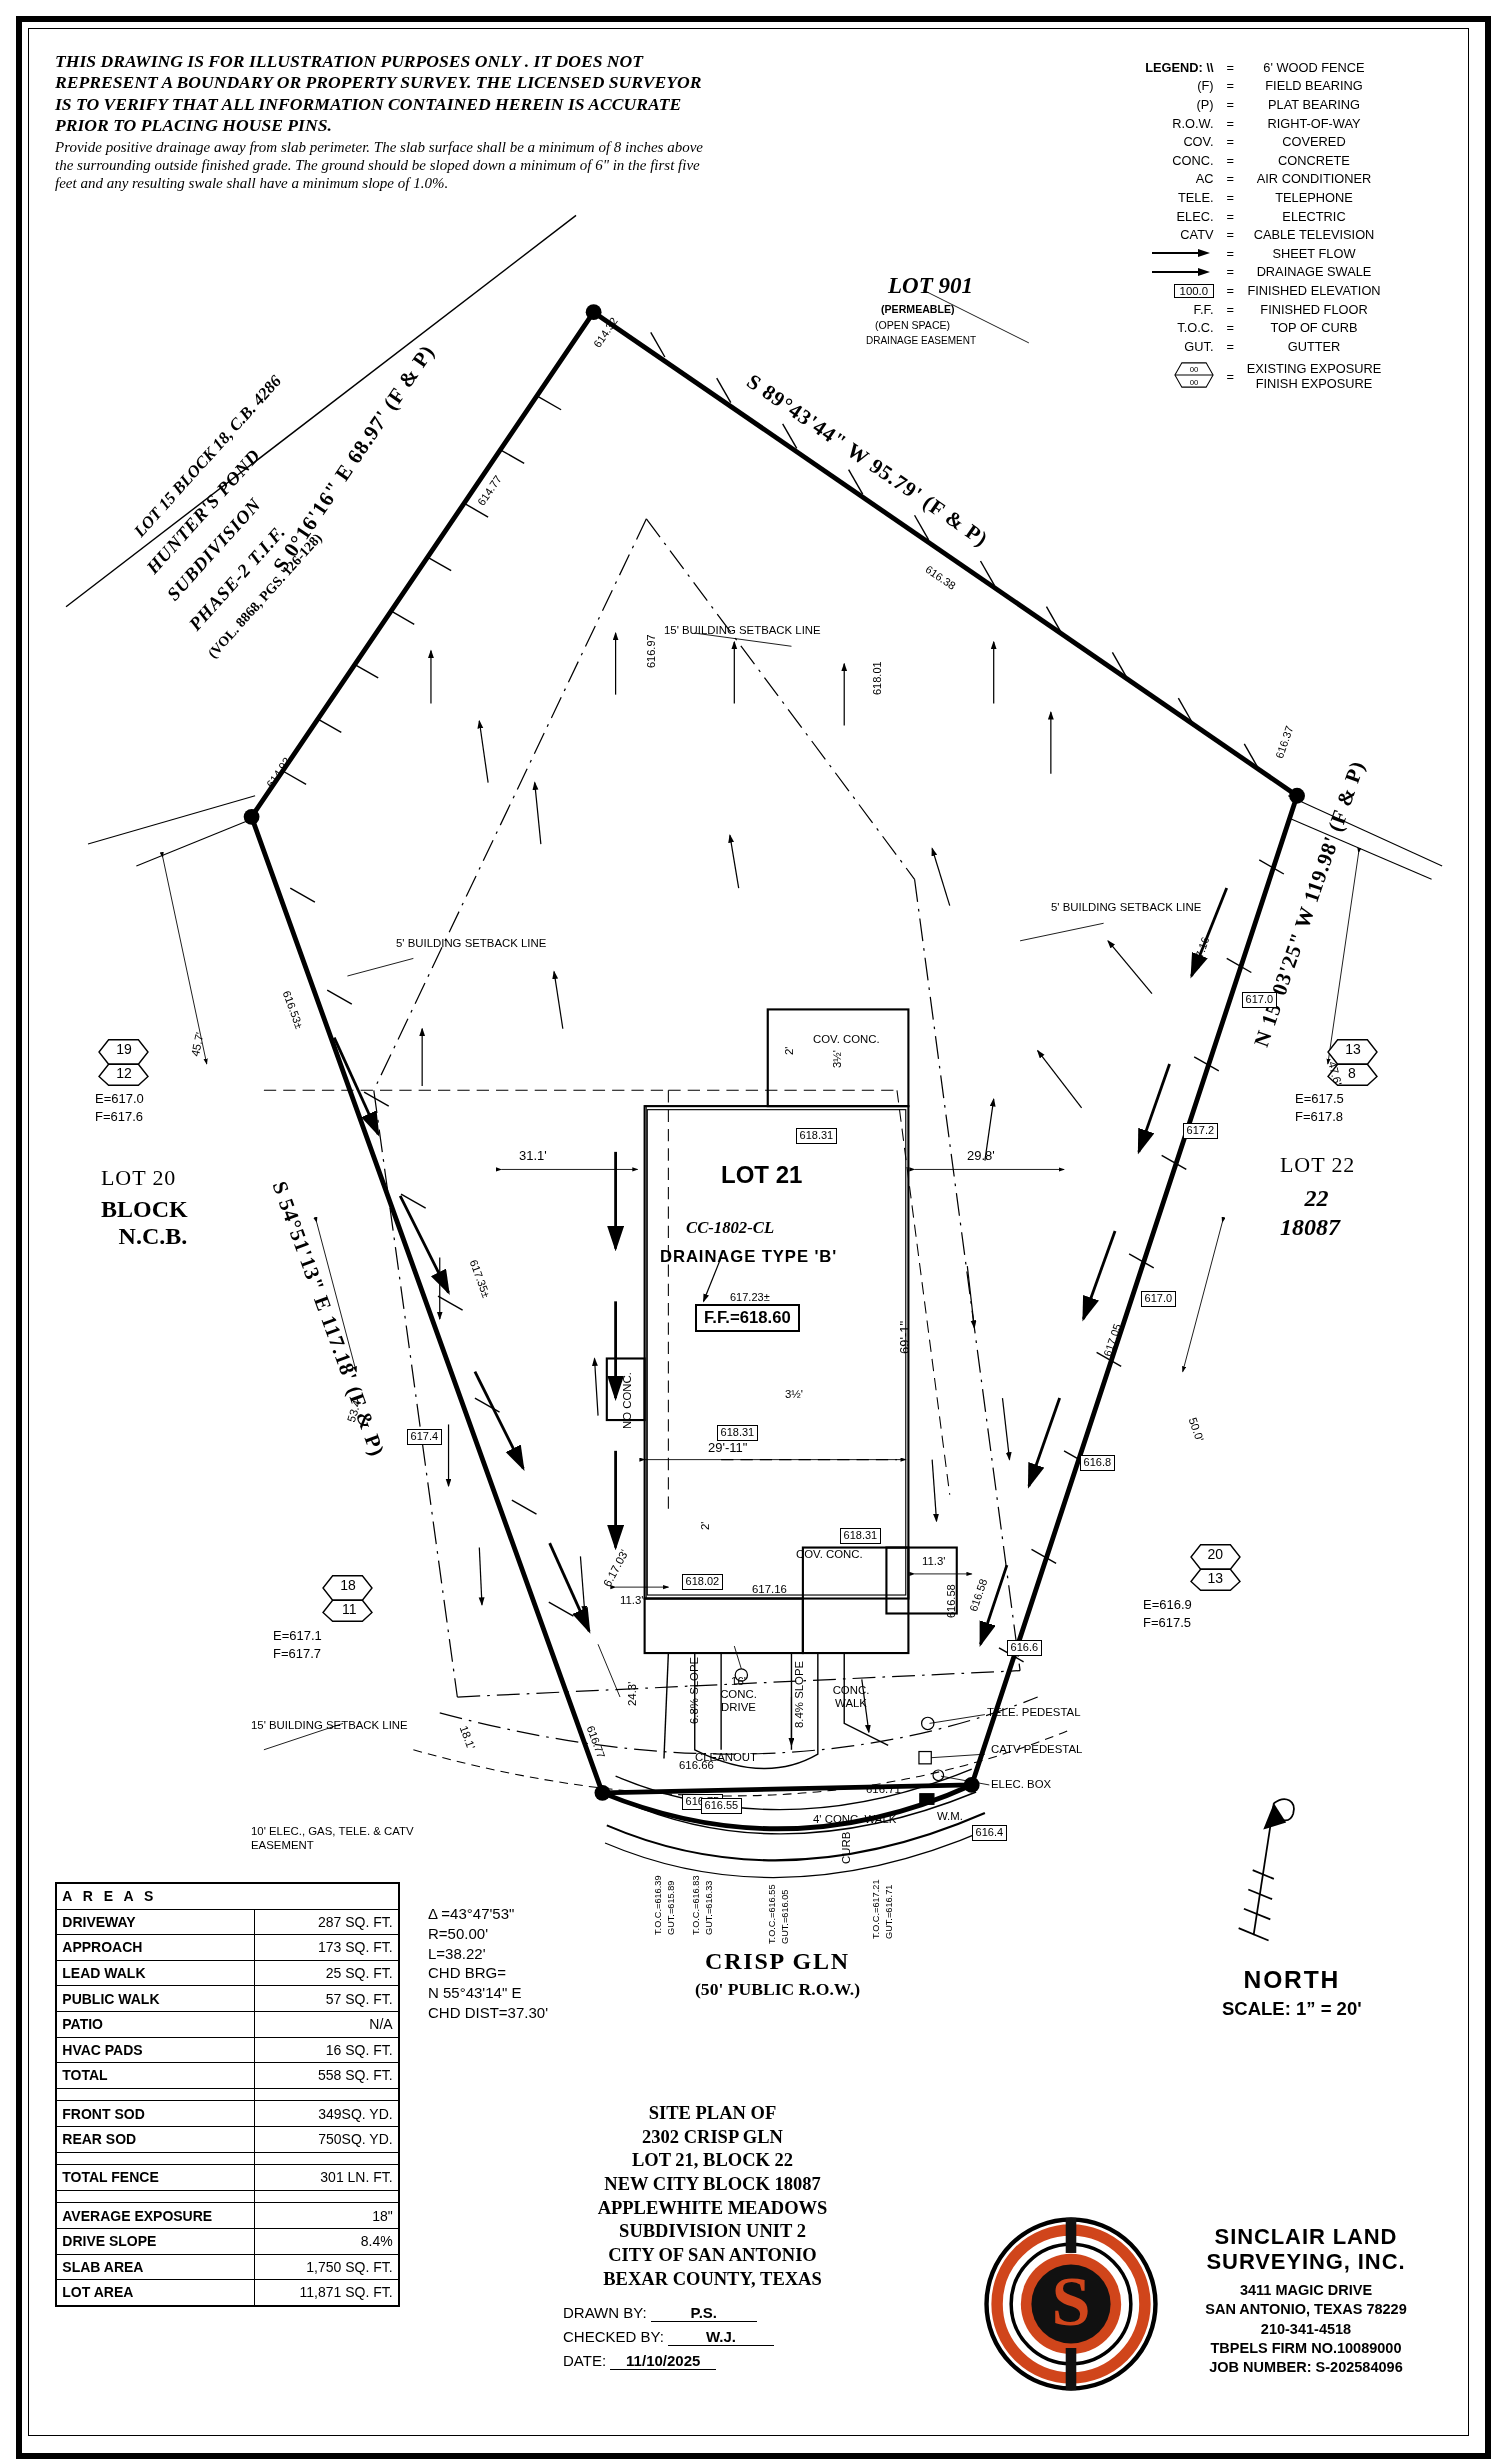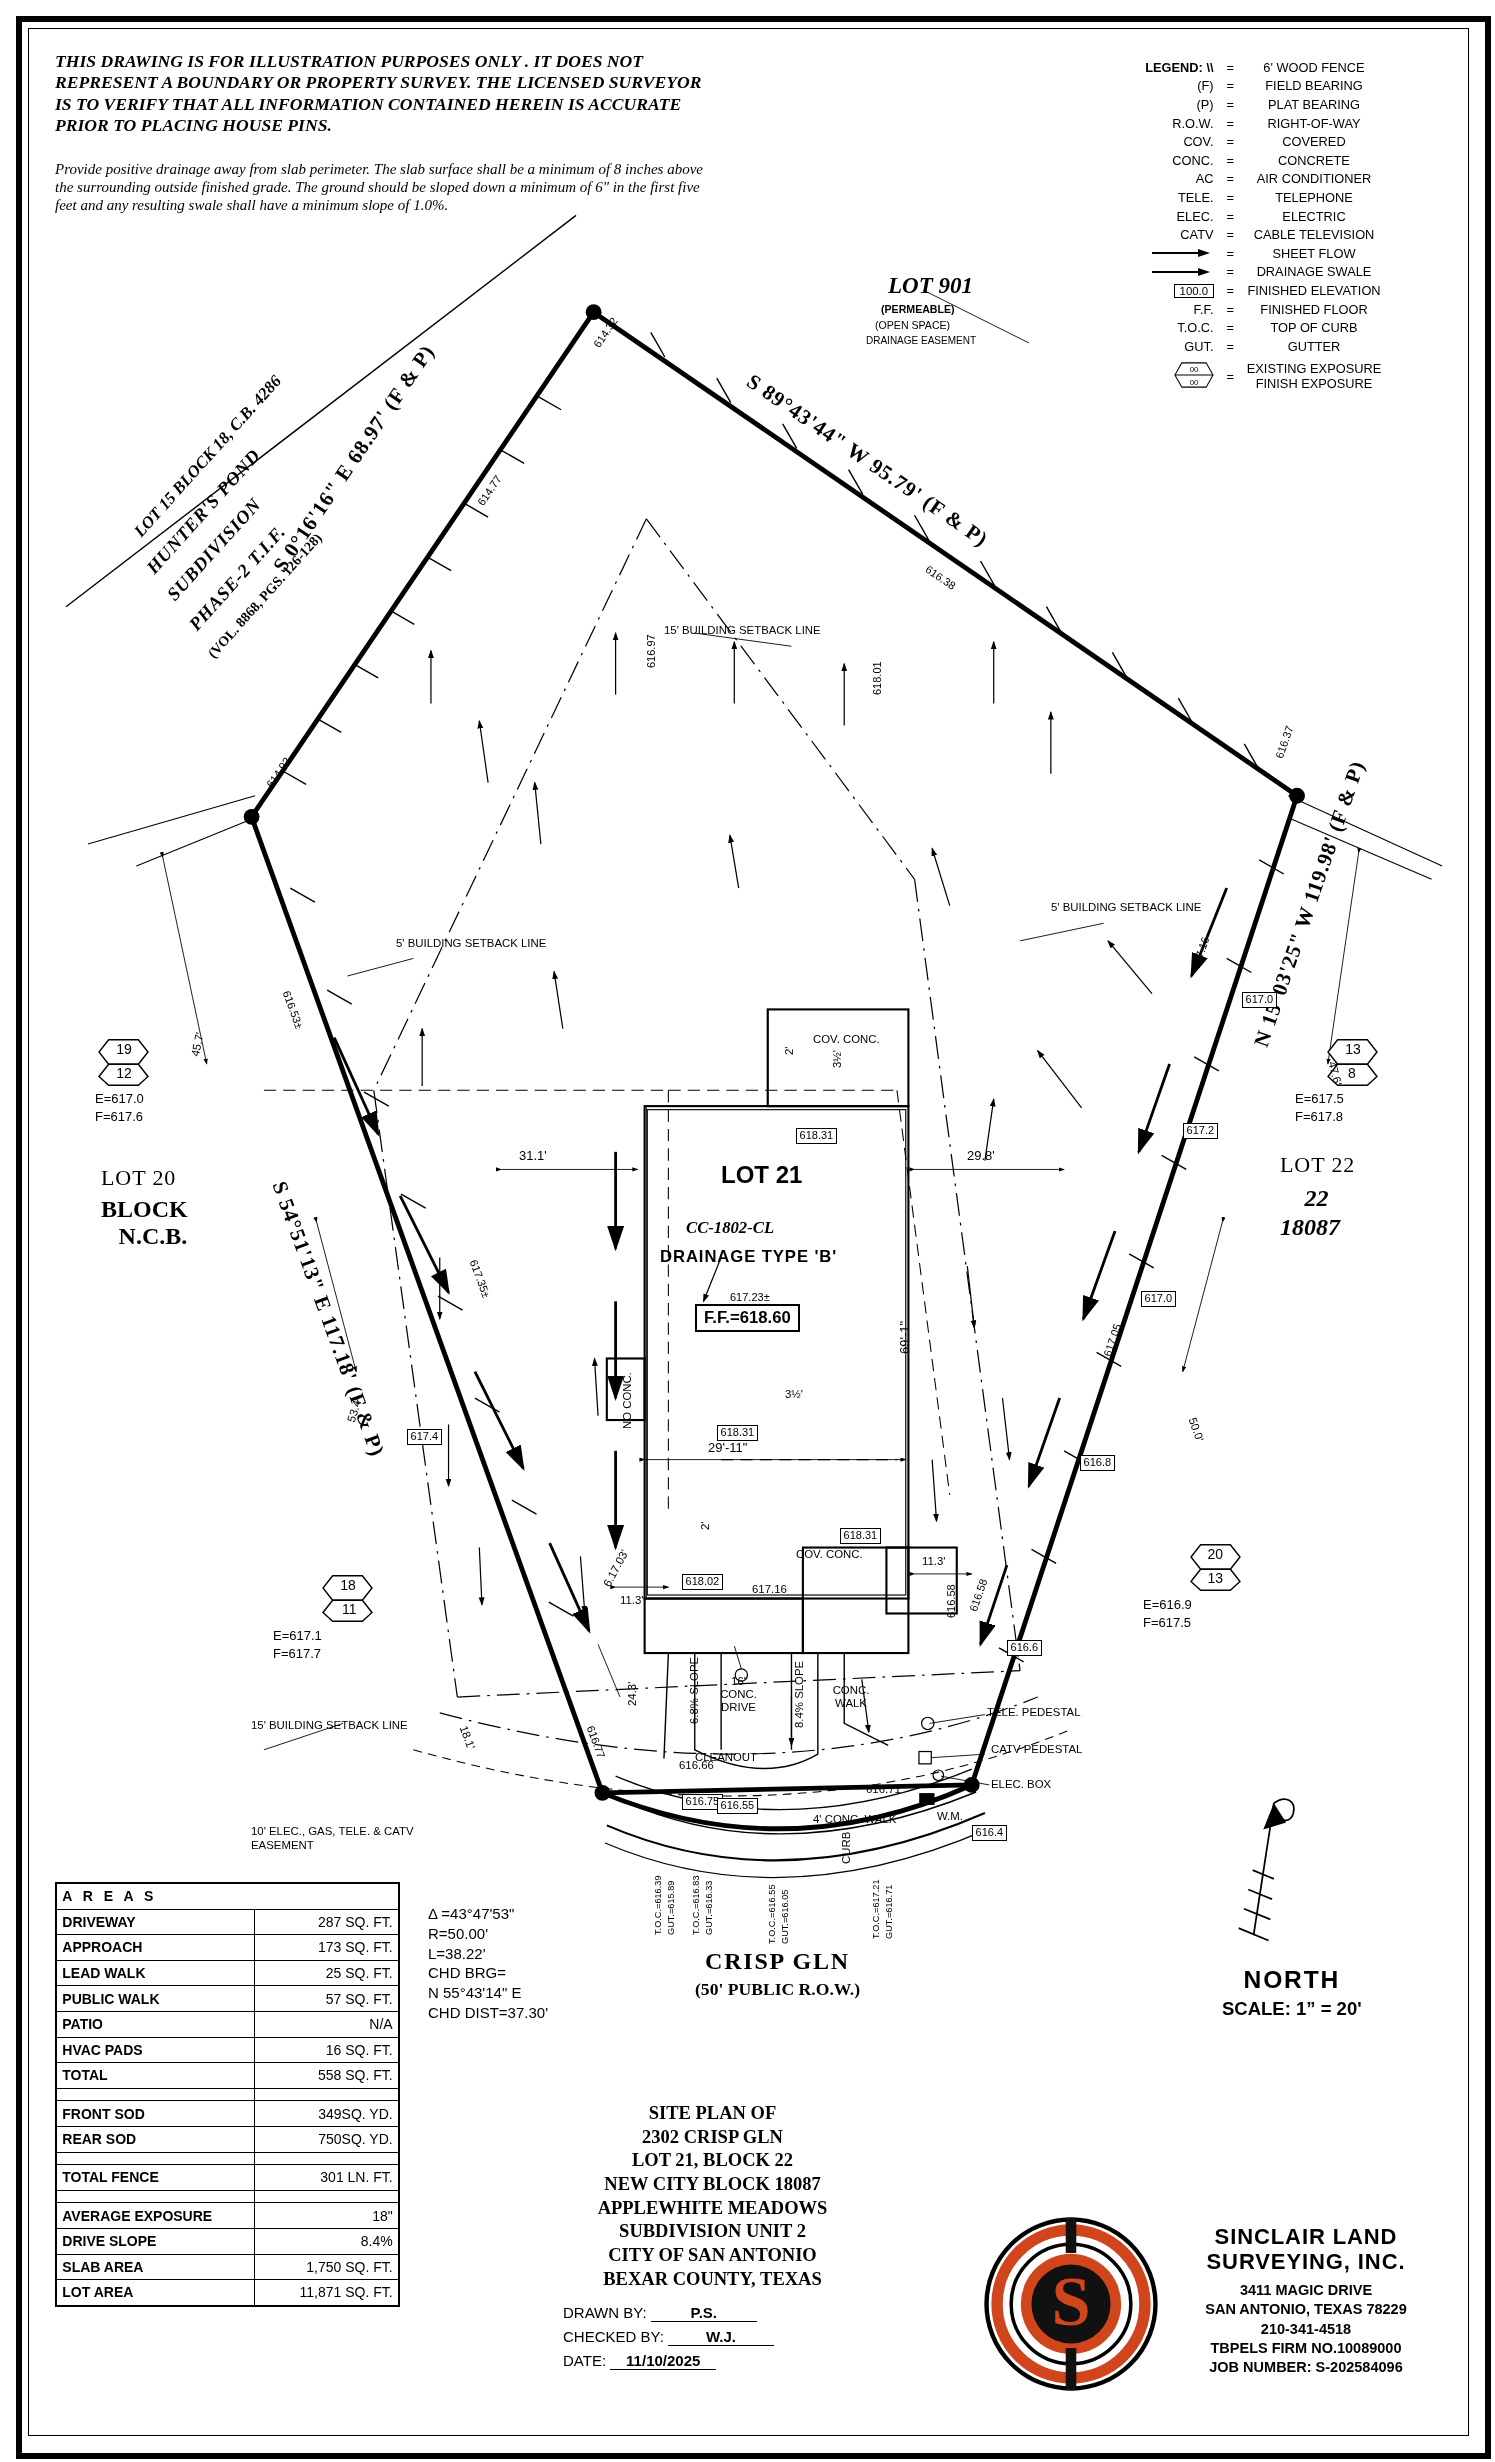--- a/index.html
+++ b/index.html
@@ -2,21 +2,21 @@
 <html style="font-size:14px"><head>
 <meta charset="utf-8">
 <style>
   html,body{margin:0;padding:0;background:#fff;}
   body{width:1495px;height:2462px;font-family:"Liberation Serif",serif;color:#000;}
   .page{position:relative;width:1495px;height:2462px;overflow:hidden;background:#fff;}
   .border-outer{position:absolute;left:16px;top:16px;width:1463px;height:2431px;border:6.2px solid #000;}
   .border-inner{position:absolute;left:28px;top:28px;width:1439px;height:2406px;border:1.8px solid #000;}
   .abs{position:absolute;}
   .disclaimer{left:55px;top:51px;width:651px;font-style:italic;font-weight:bold;font-size:17.6px;line-height:1.22;}
-  .disclaimer .small{font-weight:normal;font-size:15px;line-height:1.22;margin-top:23px;font-family:Liberation Serif, serif;}
+  .disclaimer .small{font-weight:normal;font-size:15px;line-height:1.22;margin-top:1px;font-family:Liberation Serif, serif;}
   
   .legend{left:1106px;top:58px;width:334px;font-family:"Liberation Sans",sans-serif;font-size:13px;}
   .legend table{border-collapse:collapse;}
   .legend td{padding:1.8px 3.5px;vertical-align:middle;white-space:nowrap;font-size:12.8px;}
   .legend td.l{text-align:right;width:104px;}
   .legend td.e{text-align:center;width:19.3px;}
   .legend td.r{text-align:center;}
   .lgtitle{font-weight:bold;}
   .sym-arrow{display:inline-block;width:62px;height:8.8px;position:relative;}
   .sym-arrow:before{content:"";position:absolute;left:0;top:3.5px;width:49px;height:1.3px;background:#000;}
@@ -512,21 +512,21 @@
   <div class="abs tag" style="left:717px;top:1425px;">618.31</div>
   <div class="abs tag" style="left:840px;top:1528px;">618.31</div>
   <div class="abs tag" style="left:682px;top:1574px;">618.02</div>
   <div class="abs lbl" style="left:752px;top:1583px;">617.16</div>
   <div class="abs tag" style="left:1183px;top:1123px;">617.2</div>
   <div class="abs tag" style="left:1242px;top:992px;">617.0</div>
   <div class="abs tag" style="left:1141px;top:1291px;">617.0</div>
   <div class="abs tag" style="left:1080px;top:1455px;">616.8</div>
   <div class="abs tag" style="left:1007px;top:1640px;">616.6</div>
   <div class="abs tag" style="left:682px;top:1794px;">616.75</div>
-  <div class="abs tag" style="left:717px;top:1798px;">616.55</div>
+  <div class="abs tag" style="left:701px;top:1798px;">616.55</div>
   <div class="abs lbl" style="left:866px;top:1783px;">616.71</div>
   <div class="abs tag" style="left:972px;top:1825px;">616.4</div>
   <div class="abs lbl" style="left:679px;top:1759px;">616.66</div>
   <div class="abs tag" style="left:407px;top:1429px;">617.4</div>
   <div class="abs rot elev-small" style="left:945px;top:1618px;transform:rotate(-90deg);">616.58</div>
 
   <div class="abs lbl2" style="left:519px;top:1148px;">31.1'</div>
   <div class="abs lbl2" style="left:967px;top:1148px;">29.8'</div>
   <div class="abs lbl2" style="left:708px;top:1440px;">29'-11"</div>
   <div class="abs rot lbl" style="left:626px;top:1706px;transform:rotate(-90deg);">24.3'</div>

